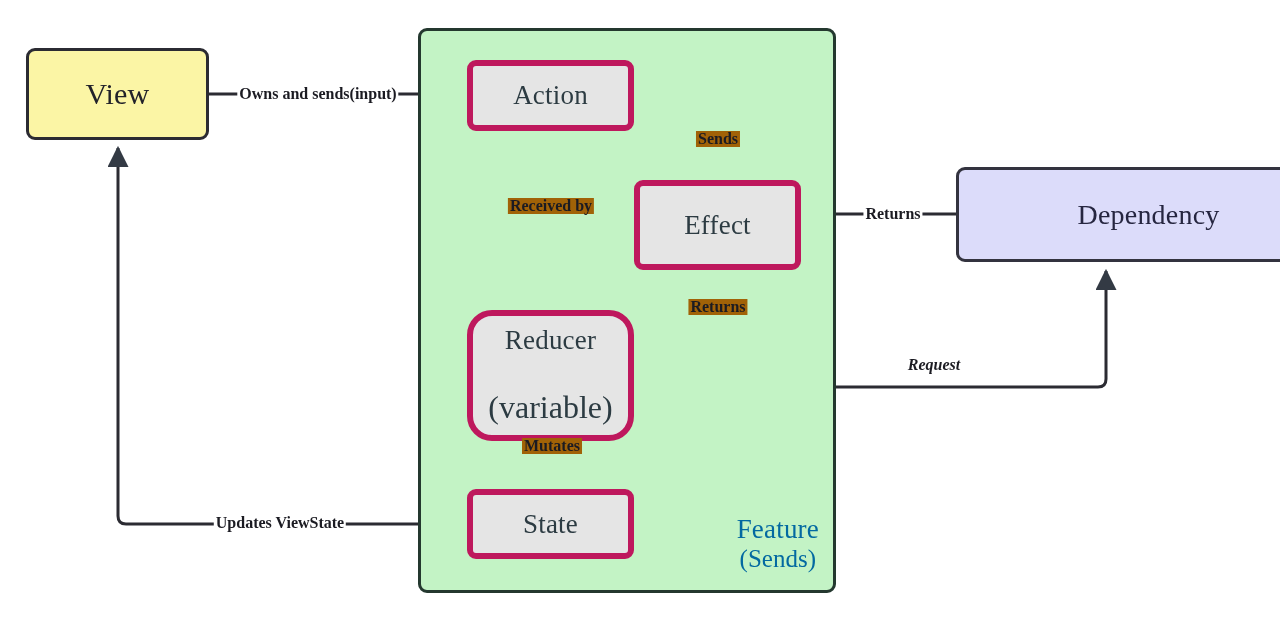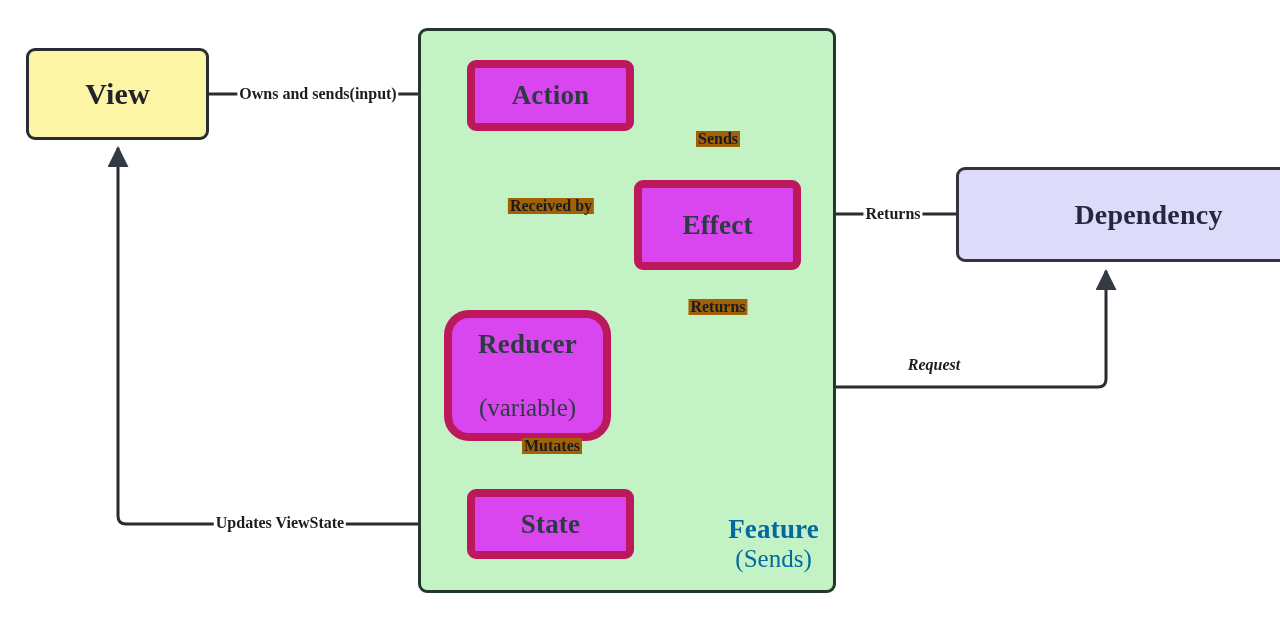--- a/index.html
+++ b/index.html
@@ -30,21 +30,21 @@
     box-sizing: border-box;
     display: flex;
     flex-direction: column;
     align-items: center;
     justify-content: center;
     text-align: center;
     line-height: 1.12;
     z-index: 5;
   }
   .node .title {
-    font-weight: bold;
+    font-weight: normal;
     letter-spacing: 0.2px;
   }
   .node .sub {
     font-weight: normal;
   }
   
   #node-view {
     left: 26px; top: 48px; width: 183px; height: 92px;
     background: #fbf5a5;
     border: 3px solid #2b2b32;
@@ -67,35 +67,35 @@
     right: 14px;
     bottom: 16px;
     text-align: center;
     line-height: 1.15;
     color: #0369a1;
   }
   #feature-label .title { font-size: 27px; display: block; }
   #feature-label .sub { font-size: 25px; display: block; }
 
   .green-node {
-    background: #d946ef;
-    border: 8px solid #be185d;
+    background: #e5e5e5;
+    border: 6px solid #be185d;
     border-radius: 9px;
     color: #2c3b42;
     z-index: 5;
   }
   #node-action { left: 467px; top: 60px; width: 167px; height: 71px; }
   #node-action .title { font-size: 27px; }
 
   #node-effect { left: 634px; top: 180px; width: 167px; height: 90px; }
   #node-effect .title { font-size: 27px; }
 
-  #node-reducer { left: 444px; top: 310px; width: 167px; height: 131px; border-radius: 25px; }
+  #node-reducer { left: 467px; top: 310px; width: 167px; height: 131px; border-radius: 25px; }
   #node-reducer .title { font-size: 27px; }
-  #node-reducer .sub { font-size: 25px; margin-top: 34px; }
+  #node-reducer .sub { font-size: 32px; margin-top: 34px; }
 
   #node-state { left: 467px; top: 489px; width: 167px; height: 70px; }
   #node-state .title { font-size: 27px; }
 
   #node-dependency {
     left: 956px; top: 167px; width: 341px; height: 95px;
     background: #dcdcfa;
     border: 3px solid #33333f;
     border-radius: 9px;
     color: #262640;

